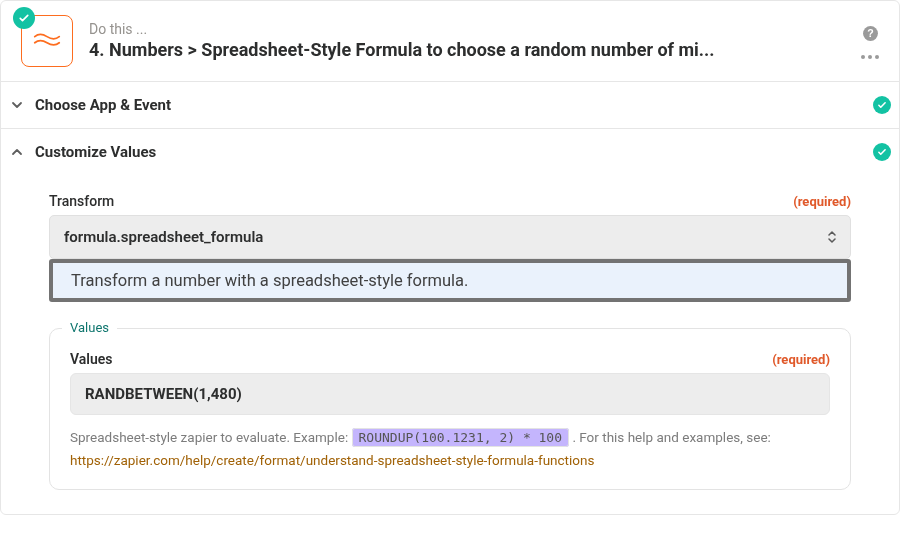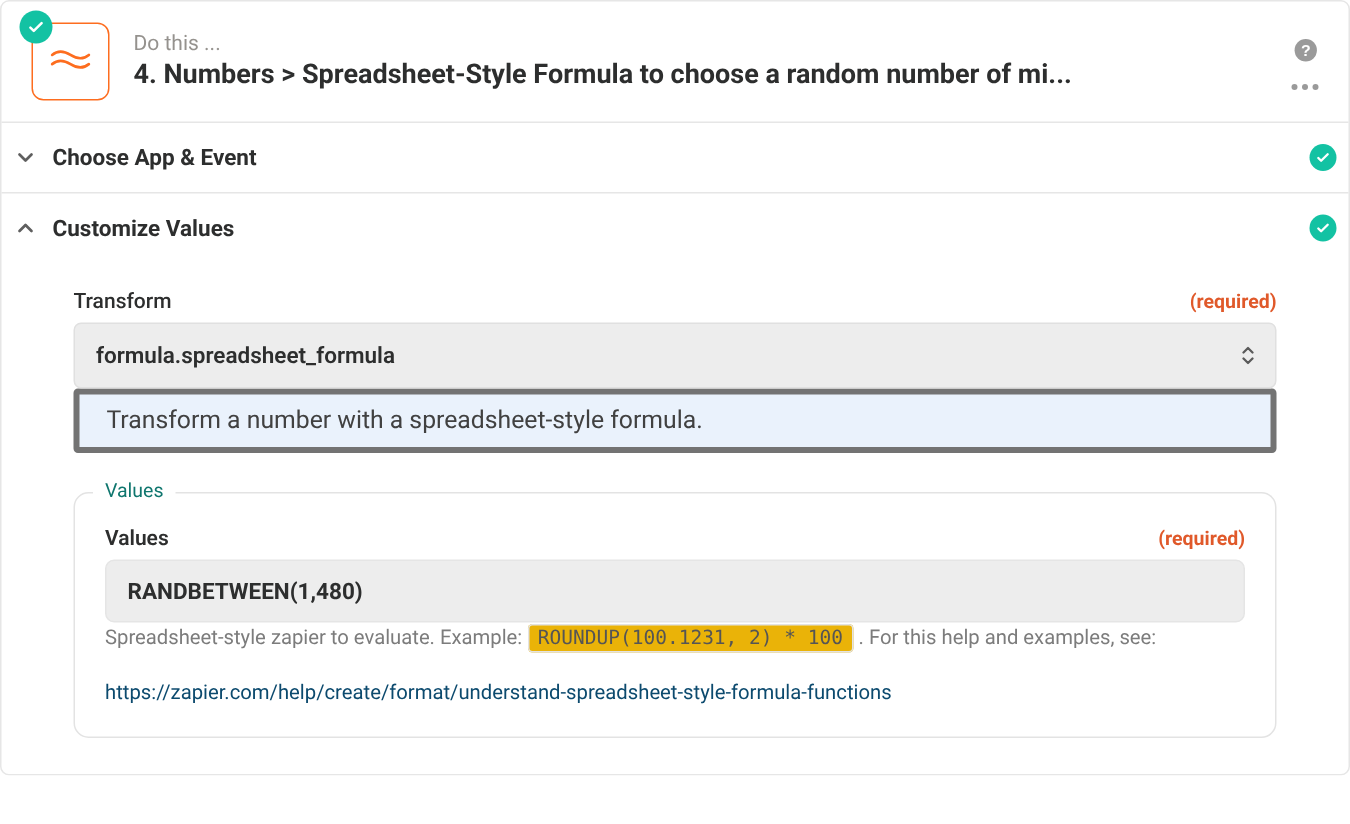--- a/index.html
+++ b/index.html
@@ -196,42 +196,42 @@
   .formula-field {
     background: #ededed;
     border: 1px solid #e5e5e5;
     border-radius: 6px;
     height: 42px;
     display: flex;
     align-items: center;
     padding: 0 14px;
     font-weight: 700;
     font-size: 15px;
-    margin-bottom: 0;
+    margin-bottom: 12px;
   }
   .helper-text {
     color: #7c7c7c;
     font-size: 13.5px;
     line-height: 1.55;
   }
   .helper-text code {
-    background: #eab308;
+    background: #c4b5fd;
     border: 1px solid #e3e3e3;
     border-radius: 3px;
     padding: 1px 6px;
     font-family: ui-monospace, SFMono-Regular, Menlo, Consolas, monospace;
     font-size: 13px;
     color: #555;
   }
   .helper-link {
-    color: #0c4a6e;
+    color: #a16207;
     text-decoration: none;
     font-size: 13.5px;
     display: inline-block;
-    margin-top: 16px;
+    margin-top: 2px;
   }
 </style>
 </head>
 <body>
 
 <div class="card">
 
   <div class="header">
     <div class="header-badge">
       <svg viewBox="0 0 16 16">

